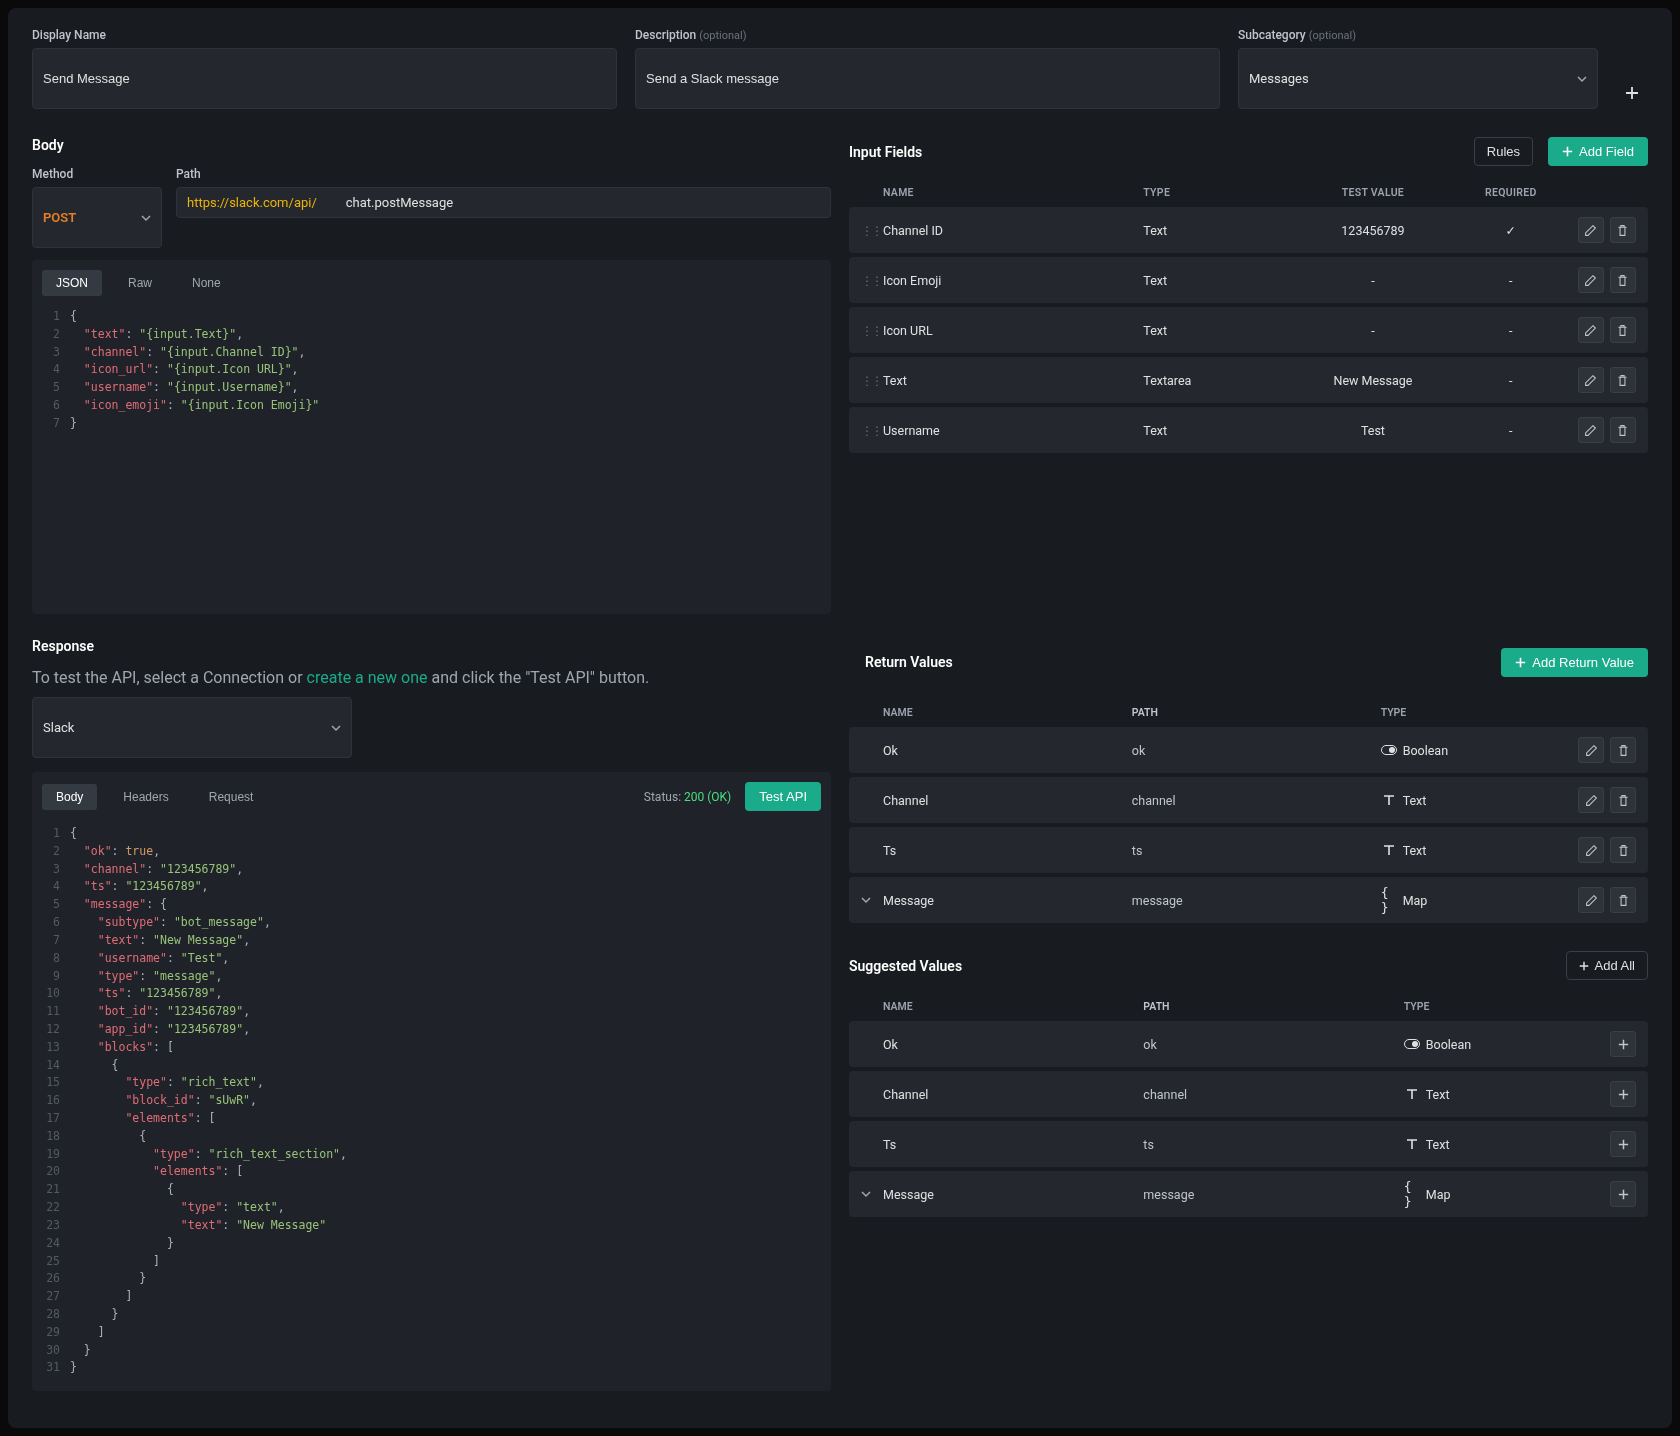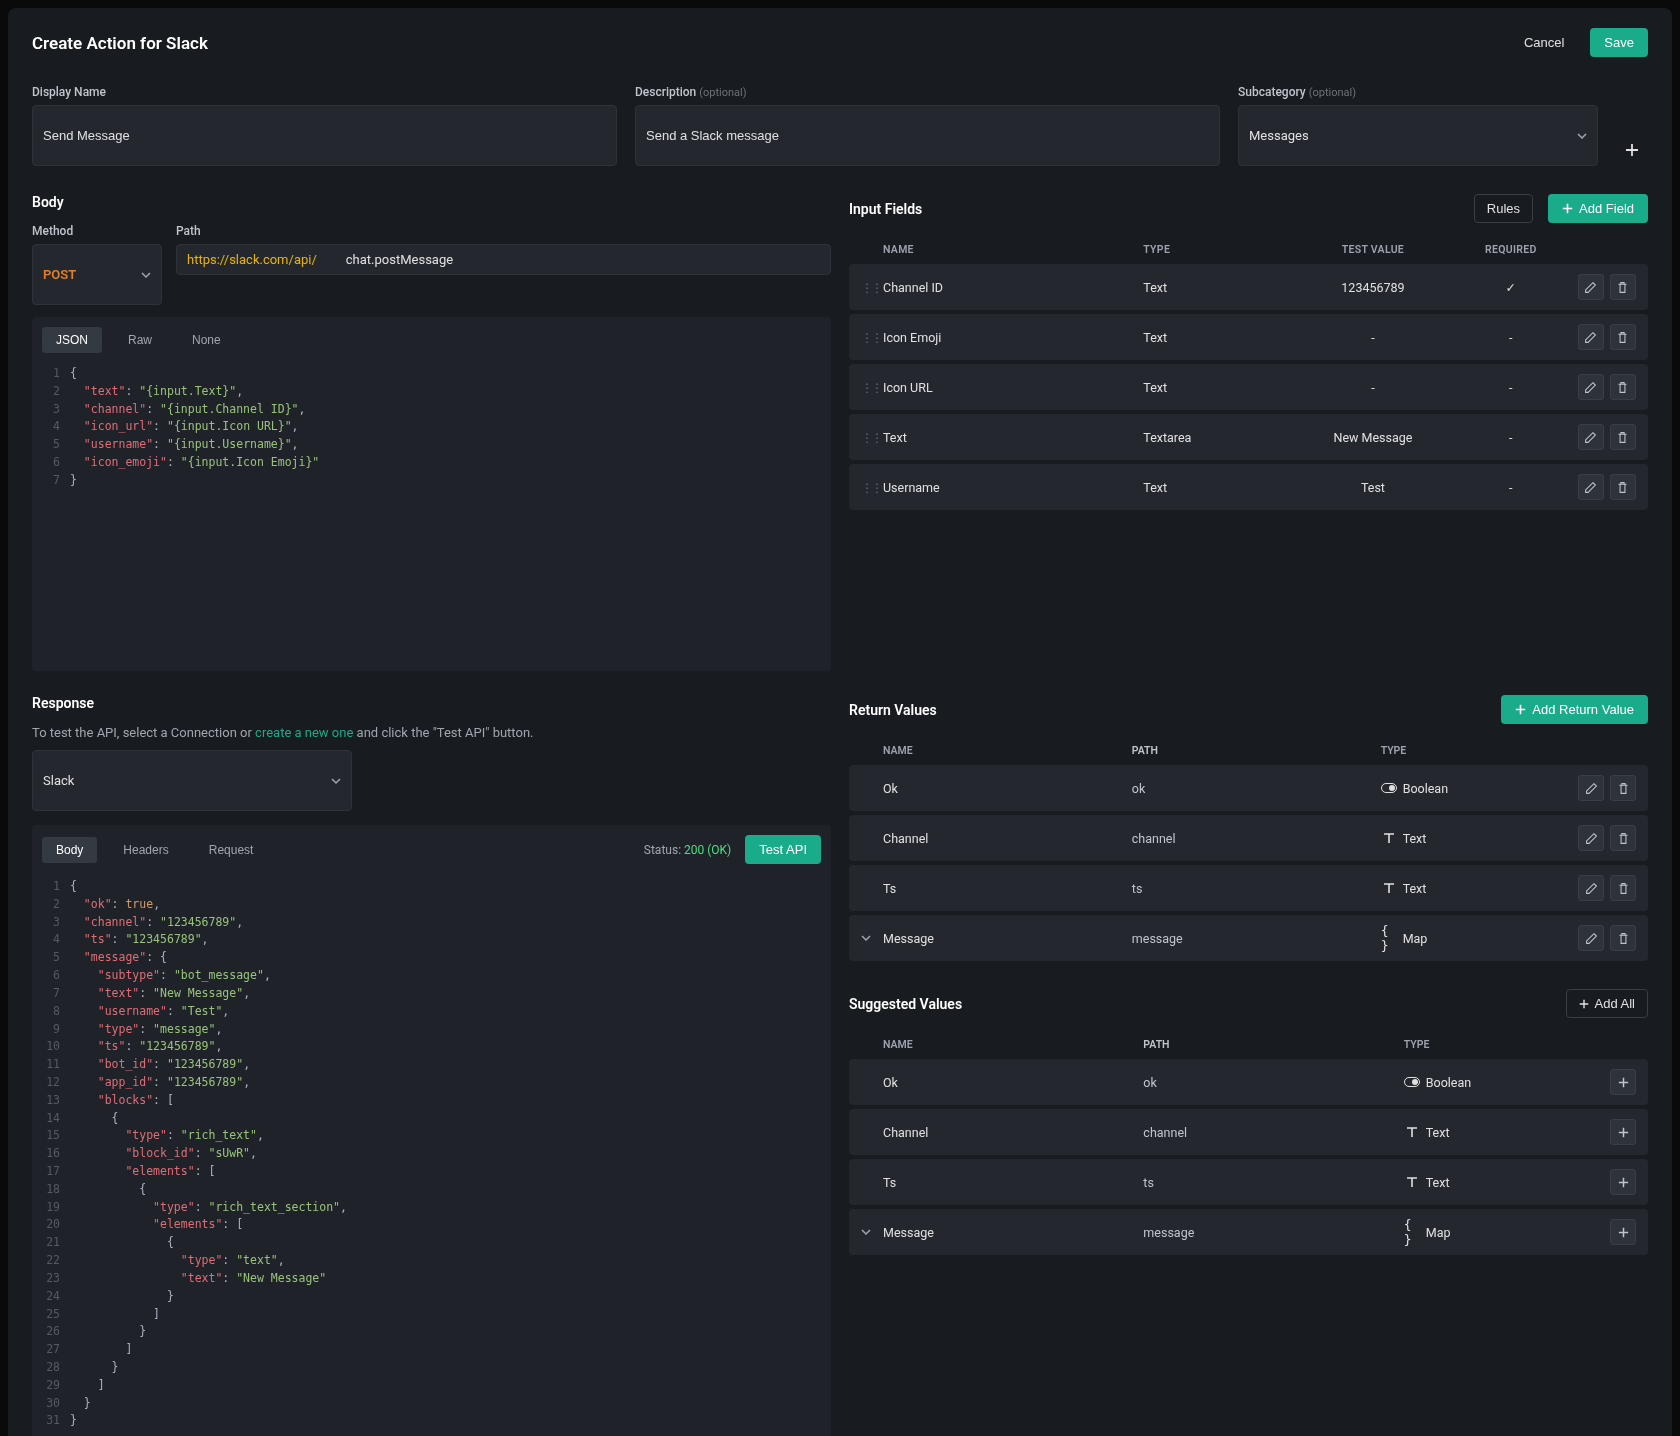--- a/index.html
+++ b/index.html
@@ -103,40 +103,33 @@
 .rv-head { display: flex; padding: 8px 12px; font-size: 10.5px; color: #9ca3af; font-weight: 600; }
 .rv-row { display: flex; align-items: center; padding: 10px 12px; background: #24282e; border-radius: 4px; margin-bottom: 4px; font-size: 12.5px; }
 .rv-chev { width: 22px; color: #a0a6b0; }
 .rv-name { flex: 1.3; }
 .rv-path { flex: 1.3; color: #c0c4cc; }
 .rv-type { flex: 1; display: flex; align-items: center; gap: 6px; }
 .rv-actions { width: 64px; display: flex; gap: 6px; justify-content: flex-end; }
 .rv-actions.single { width: 32px; }
 .type-icon { width: 16px; height: 16px; display:flex; align-items:center; justify-content:center; }
 
-.note { font-size: 13px; color: #a0a6b0; margin-bottom: 10px; }
+.note { font-size: 16px; color: #a0a6b0; margin-bottom: 10px; }
 .note a { color: #1aab8b; text-decoration: none; }
 .conn-select { width: 320px; margin-bottom: 14px; }
 
 .drag-icon::before { content: "⋮⋮"; letter-spacing: -2px; font-size: 12px; }
 .check-icon::before { content: "✓"; }
 .chev-down { width: 10px; height: 10px; }
 .section-spacer { height: 24px; }
 </style>
 </head>
 <body>
 
 <div class="page">
-  <div class="header">
-    <h1>Create Action for Slack</h1>
-    <div class="header-actions">
-      <button class="btn btn-text">Cancel</button>
-      <button class="btn btn-primary">Save</button>
-    </div>
-  </div>
 
   <div class="form-row">
     <div class="form-group flex-1">
       <label class="form-label">Display Name</label>
       <input class="form-input" value="Send Message" style="">
     </div>
     <div class="form-group flex-1">
       <label class="form-label">
         <span>Description</span> <span class="optional">(optional)</span>
       </label>
@@ -508,21 +501,21 @@
             <div class="code-line">
               <span class="gutter">31</span>
               <span class="code-content"><span class="tk-punc">}</span></span>
             </div>
           </div>
       </div>
     </div>
 
     <div class="col">
       <div class="section-bar">
-        <div class="section-title" style="margin:0">Return Values</div>
+        <div class="section-title" style="margin:16px">Return Values</div>
         <button class="btn btn-primary btn-icon-label">
           <svg width="11" height="11" viewBox="0 0 14 14">
               <path d="M7 1 V13 M1 7 H13" stroke="#fff" stroke-width="2"></path>
             </svg>
           <span>Add Return Value</span>
         </button>
       </div>
       <div class="table">
         <div class="rv-head">
           <div class="rv-chev"></div>

